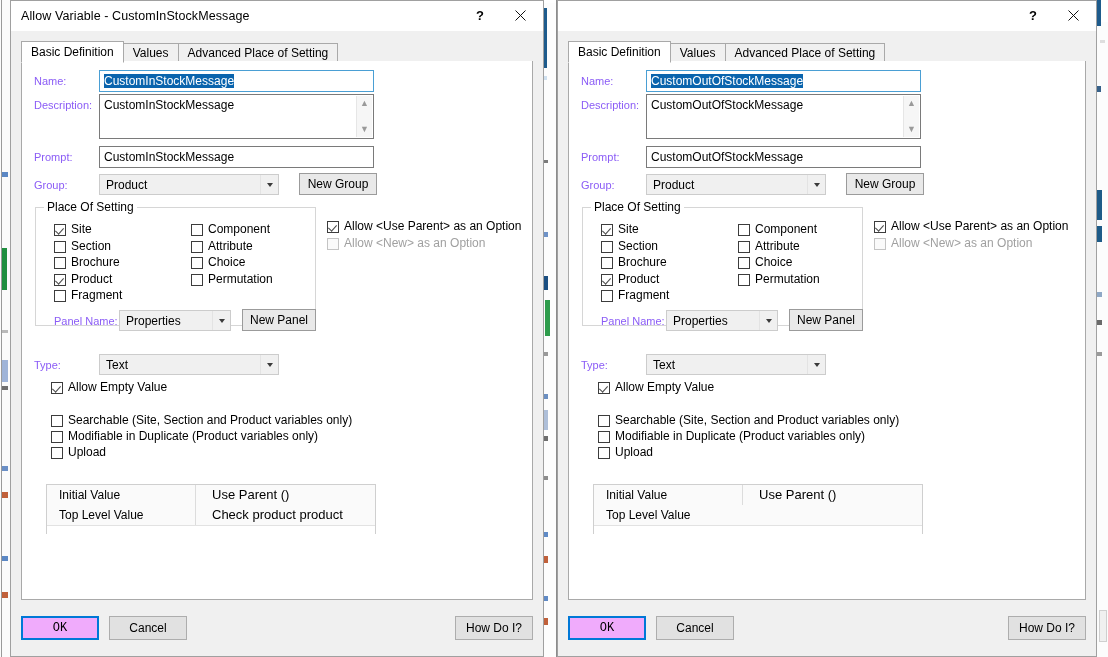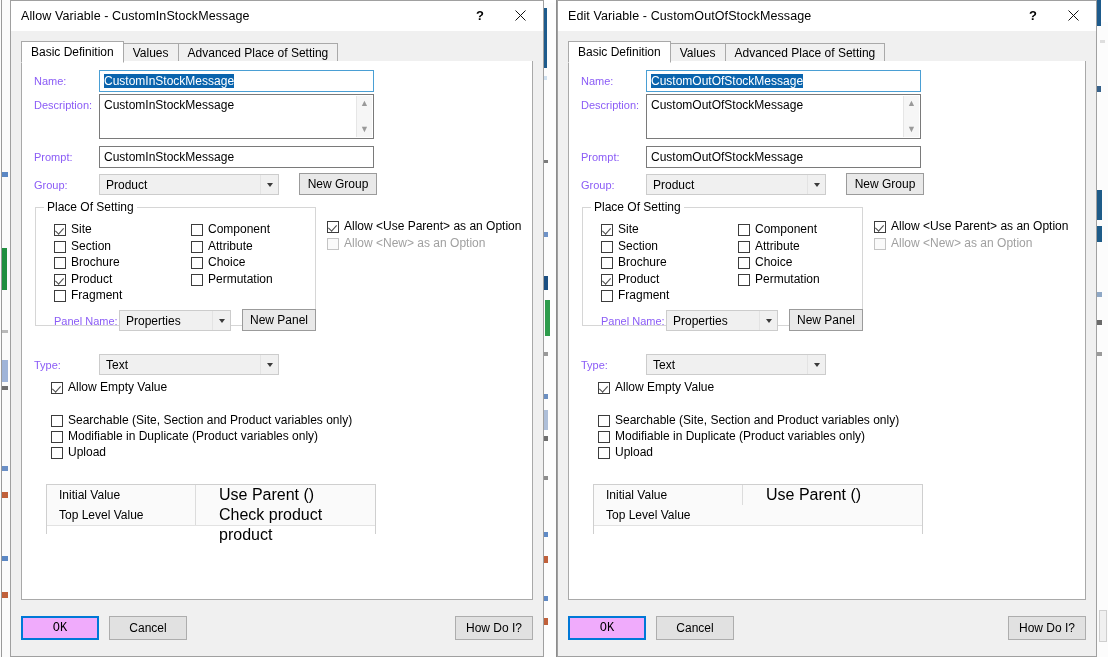--- a/index.html
+++ b/index.html
@@ -165,21 +165,21 @@
   .cb.disabled{color:#a0a0a0;}
   .cb.disabled .box{border:1px solid #c4c4c4;background:#fafafa;}
 
   
   .grid{
     position:absolute;box-sizing:border-box;
     border:1px solid #cfcfcf;background:#fafafa;
   }
   .grid .row{display:flex;height:20px;align-items:center;}
   .grid .c1{width:148px;padding-left:12px;font-size:12px;box-sizing:border-box;}
-  .grid .c2{flex:1;padding-left:23px;font-size:16px;border-left:1px solid #dcdcdc;
+  .grid .c2{flex:1;padding-left:16px;font-size:13px;border-left:1px solid #dcdcdc;
             height:20px;line-height:20px;box-sizing:border-box;}
   .grid .filler{height:8px;background:#ffffff;border-top:1px solid #e2e2e2;}
 
   
   .footer{
     position:absolute;left:10px;right:10px;bottom:10px;height:36px;
   }
 </style>
 </head>
 <body>
@@ -357,21 +357,20 @@
       </div>
       <div class="footer">
         <div class="btn focus-ring" style="left:0px;top:6px;width:78px;height:24px;">OK</div>
         <div class="btn" style="left:88px;top:6px;width:78px;height:24px;">Cancel</div>
         <div class="btn" style="right:0px;top:6px;width:78px;height:24px;">How Do I?</div>
       </div>
     </div>
   </div>
 <div class="dialog" id="dlg-right">
     <div class="titlebar">
-      <span class="title-text">Edit Variable - CustomOutOfStockMessage</span>
       <div class="title-btns">
         <div class="tbtn help">?</div>
         <div class="tbtn close">
           <svg width="11" height="11" viewBox="0 0 11 11">
             <path d="M0.5 0.5 L10.5 10.5 M10.5 0.5 L0.5 10.5" stroke="#111" stroke-width="1" fill="none"></path>
           </svg>
         </div>
       </div>
     </div>
     <div class="client">

